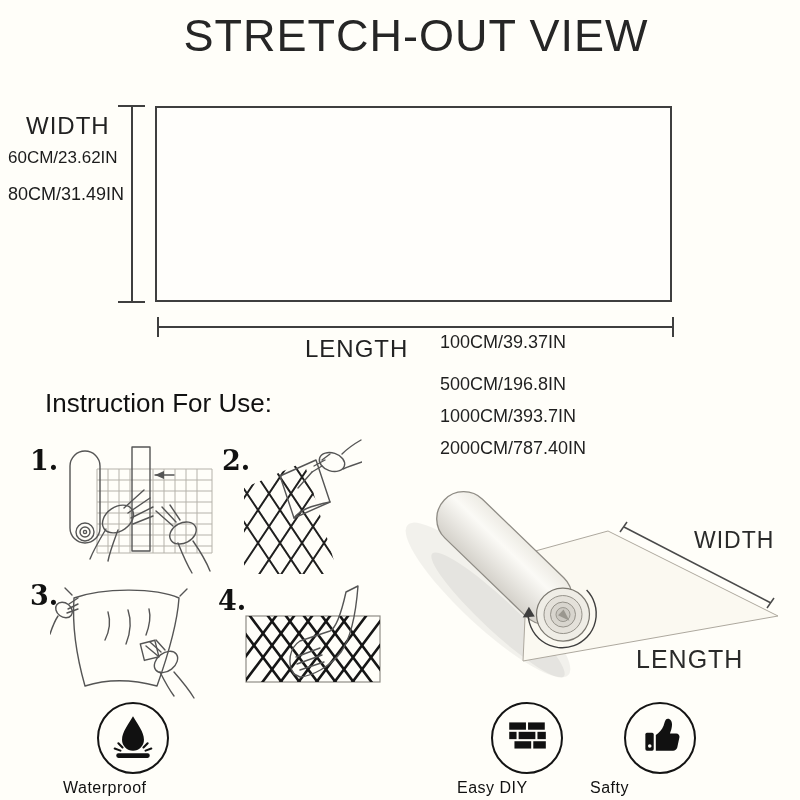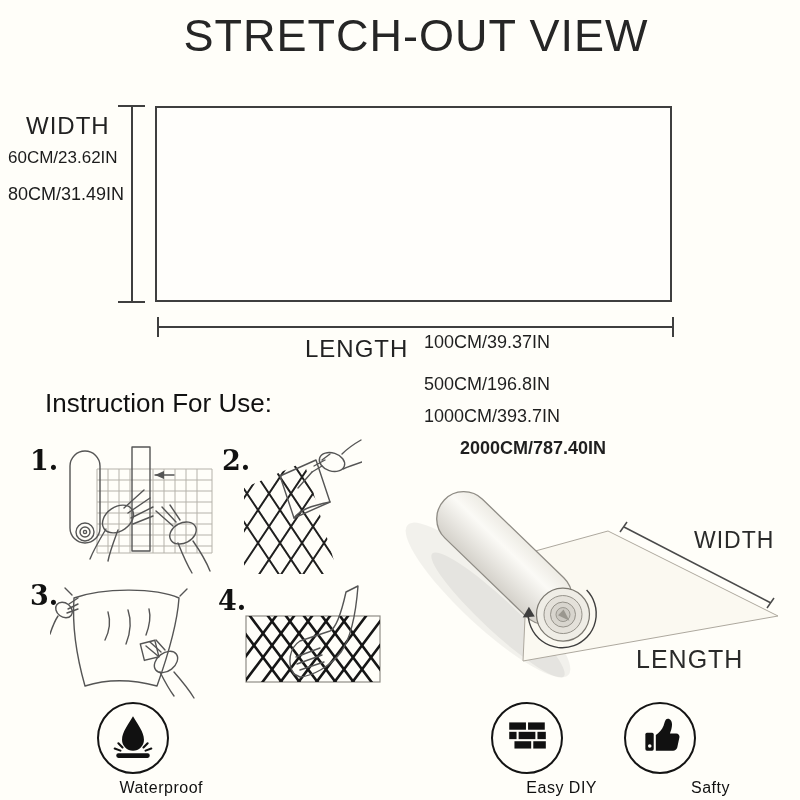--- a/index.html
+++ b/index.html
@@ -17,38 +17,38 @@
   .vcap{left:118px; width:27px; height:2px; background:#3f3f3f;}
   .vcap.t{top:105px;} .vcap.b{top:301px;}
   .hline{left:158px; top:326px; width:516px; height:2px; background:#3f3f3f;}
   .hcap{top:317px; width:2px; height:20px; background:#3f3f3f;}
   .hcap.l{left:157px;} .hcap.r{left:672px;}
 
   .width-lbl{left:26px; top:112px; font-size:24px; letter-spacing:1px; color:#222;}
   .wv0{left:8px; top:148px; font-size:17px;}
   .wv1{left:8px; top:184px; font-size:18px;}
   .length-lbl{left:305px; top:335px; font-size:24px; letter-spacing:1px; color:#222;}
-  .lv{left:424px; font-size:18px; color:#1f1f1f;}
-  .lv0{top:332px;} .lv1{top:374px;} .lv2{top:406px;} .lv3{top:438px; font-weight:700;margin-left:36px;}
+  .lv{left:440px; font-size:18px; color:#1f1f1f;}
+  .lv0{top:332px;} .lv1{top:374px;} .lv2{top:406px;} .lv3{top:438px; font-weight:400;}
 
   
   .instr-heading{left:35px; top:378px; font-size:26px; font-weight:400; color:#111; margin:10px;}
   .step-num{font-family:"DejaVu Serif", serif; font-weight:700; font-size:27px; color:#111;}
   .n1{left:30px; top:445px;} .n2{left:222px; top:445px;}
   .n3{left:30px; top:580px;} .n4{left:218px; top:585px;}
   .s1{left:52px; top:441px;} .s2{left:242px; top:436px;}
   .s3{left:50px; top:582px;} .s4{left:242px; top:584px;}
 
   
   .roll-svg{left:393px; top:480px;}
   .roll-width-lbl{left:694px; top:527px; font-size:23px; letter-spacing:1px; color:#2a2a2a;}
   .roll-length-lbl{left:636px; top:645px; font-size:25px; letter-spacing:1px; color:#2a2a2a;}
 
   
-  .feature{top:702px; width:140px; text-align:right; transform:translateX(-50%); white-space:nowrap;}
+  .feature{top:702px; width:140px; text-align:left; transform:translateX(-50%); white-space:nowrap;}
   .f0{left:133px;} .f1{left:265px;} .f2{left:396px;} .f3{left:527px;} .f4{left:660px;}
   .fcircle{width:68px; height:68px; border:2.5px solid #141414; border-radius:50%;
            margin:0 auto 5px auto; display:flex; align-items:center; justify-content:center; background:transparent;}
   .flabel{font-size:16px; color:#111; letter-spacing:0.5px;}
 
   .sketch{stroke:#555; stroke-width:1.4; fill:none; stroke-linecap:round; stroke-linejoin:round;}
 </style>
 </head>
 <body>
 

